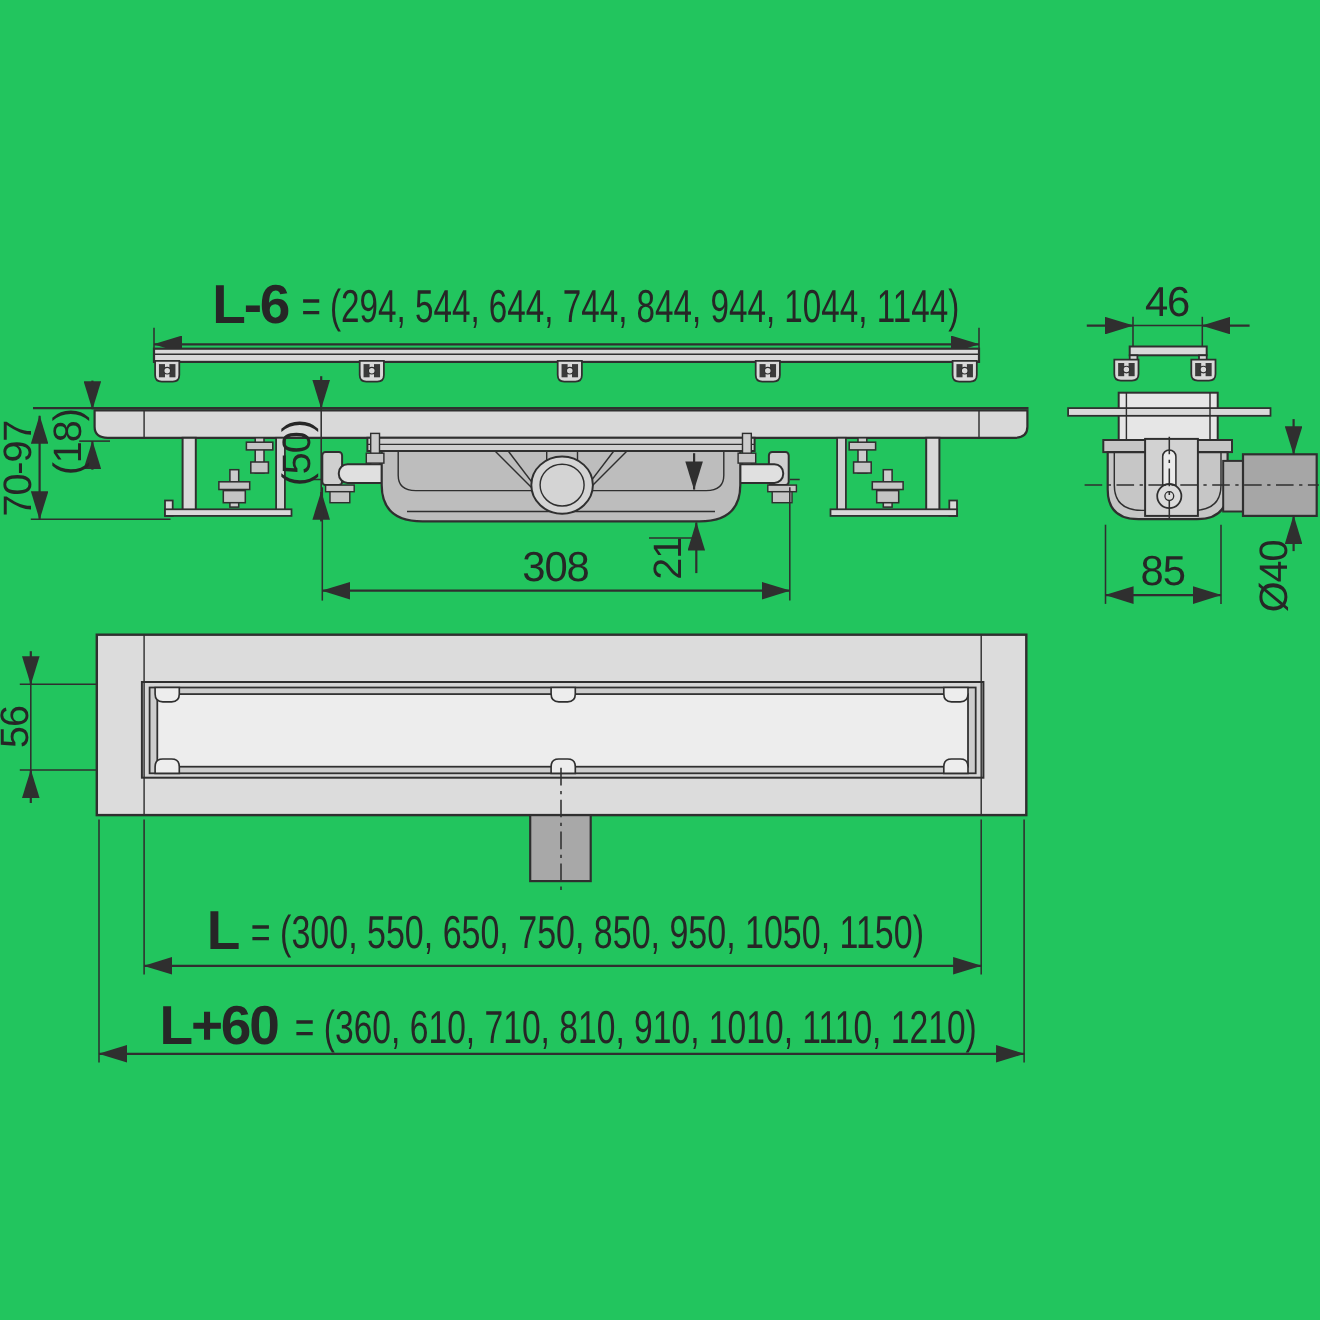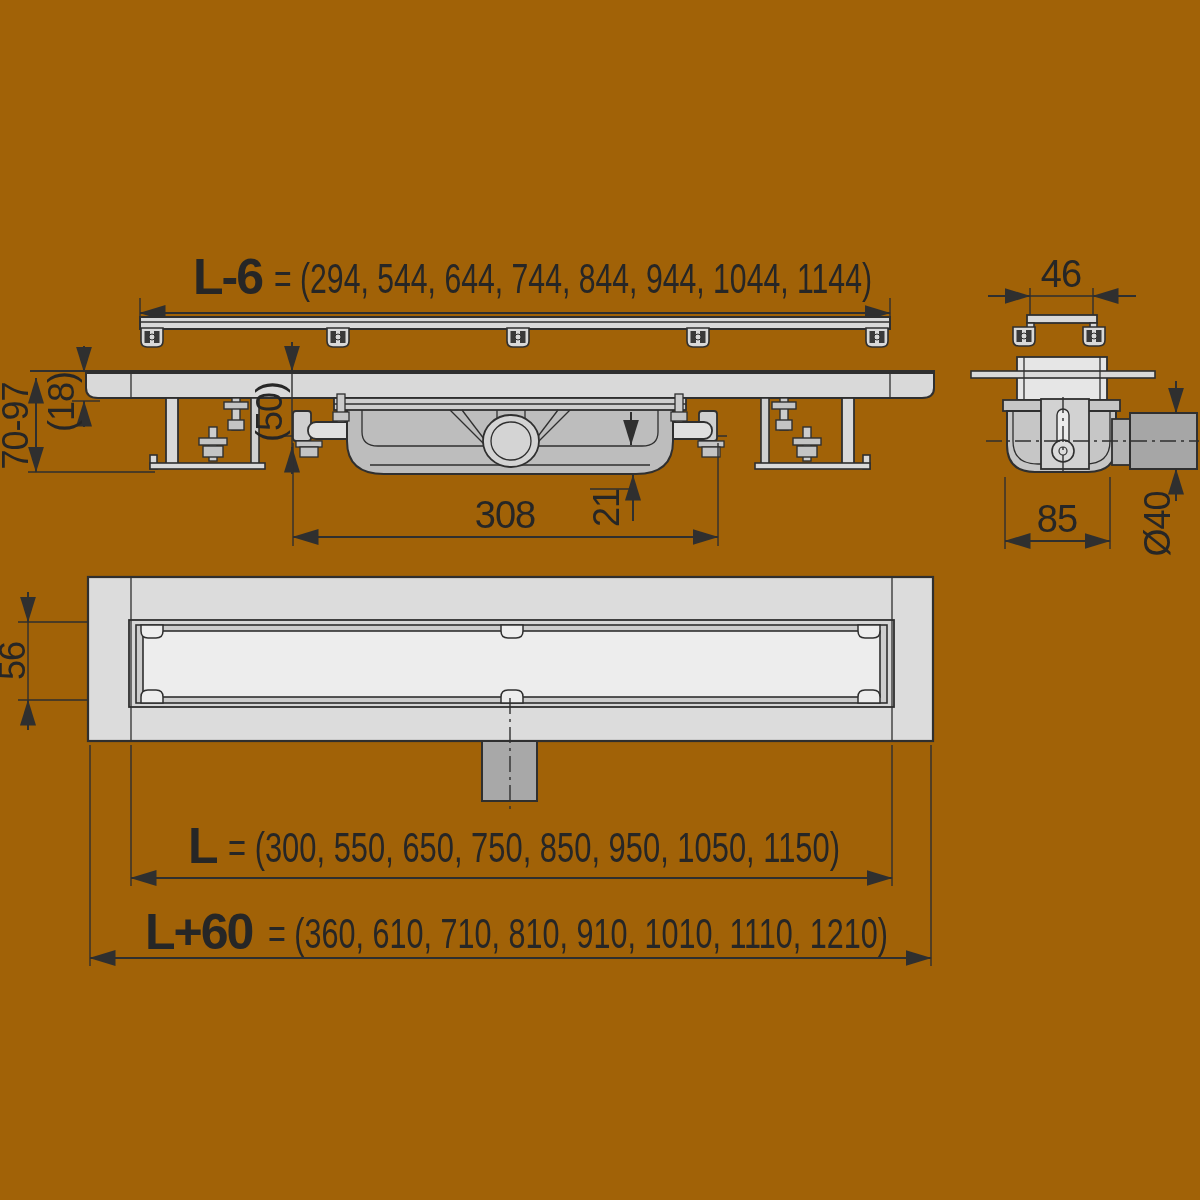--- a/index.html
+++ b/index.html
@@ -1,16 +1,16 @@
 <!DOCTYPE html>
 <html><head>
 <meta charset="utf-8">
 <style>
   html,body{margin:0;padding:0;background:#fff;}
-  .stage{width:1200px;height:1200px;background:#a16207;position:relative;font-family:"Liberation Sans",sans-serif;}
+  .stage{width:1200px;height:1200px;background:#22c55e;position:relative;font-family:"Liberation Sans",sans-serif;}
   svg{display:block;}
   .dim-big{font-family:"Liberation Sans",sans-serif;font-weight:bold;font-size:50px;fill:#262626;letter-spacing:-2px;}
   .dim-list{font-family:"Liberation Sans",sans-serif;font-size:42px;fill:#262626;}
   .dim-num{font-family:"Liberation Sans",sans-serif;font-size:38px;fill:#262626;letter-spacing:-1px;}
   .dim-rot{font-family:"Liberation Sans",sans-serif;font-size:36px;fill:#262626;letter-spacing:-1px;}
   .ol{stroke:#2f2f2f;stroke-width:2;fill:none;}
   .ol1{stroke:#2f2f2f;stroke-width:1.3;fill:none;}
   .dl{stroke:#2f2f2f;stroke-width:2;fill:none;}
   .xl{stroke:#2f2f2f;stroke-width:1.4;fill:none;}
   .cl{stroke:#2f2f2f;stroke-width:1.4;fill:none;stroke-dasharray:16 5 3 5;}

